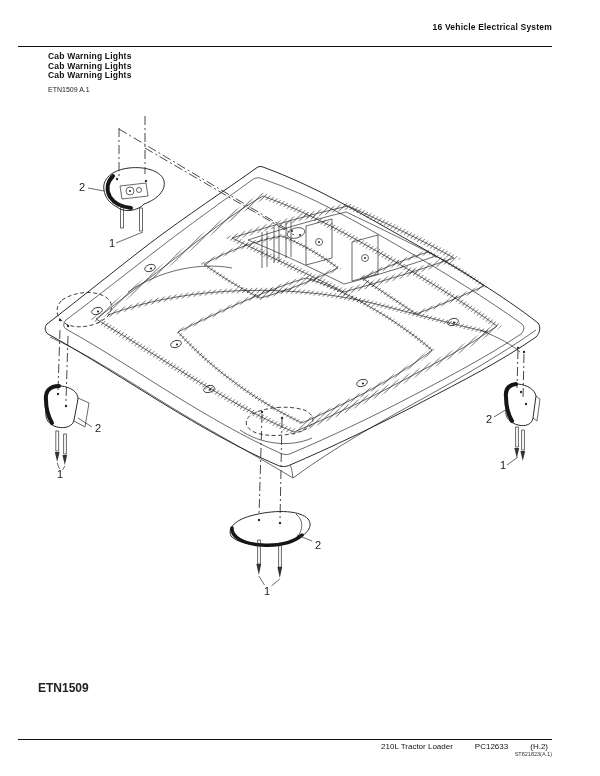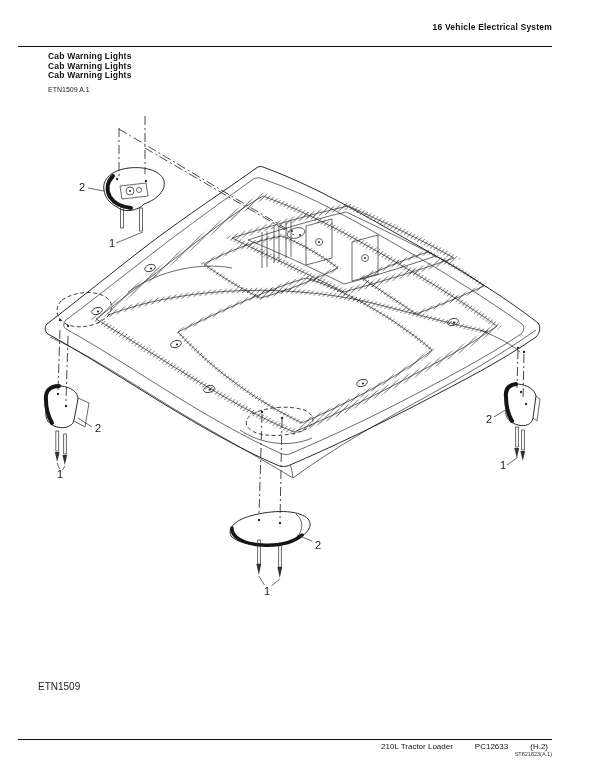--- a/index.html
+++ b/index.html
@@ -6,21 +6,21 @@
   #page{
     position:relative;width:600px;height:776px;background:#ffffff;
     font-family:"Liberation Sans",sans-serif;color:#111;overflow:hidden;
     margin:0 auto;
   }
   .abs{position:absolute;}
   .hdr{font-size:8.5px;font-weight:bold;line-height:10.5px;text-align:right;letter-spacing:.2px;}
   .rule{border-top:1.6px solid #111;height:0;}
   .titleln{font-size:8.5px;font-weight:bold;line-height:9.6px;letter-spacing:.2px;}
   .rev{font-size:7px;color:#222;}
-  .figlabel{font-size:10px;color:#222;}
+  .figlabel{font-size:12px;color:#222;font-weight:bold;}
   .ftr-left{font-size:10px;font-weight:normal;margin-top:44px;}
   .ftr-right{font-size:8px;text-align:right;white-space:nowrap;}
   .ftr-right span{margin-left:10px;padding-left:12px;}
   .stamp{font-size:5.5px;color:#333;text-align:right;}
   svg text{font-family:"Liberation Sans",sans-serif;}
   .co{font-size:11px;fill:#1a1a1a;}
   .ln{stroke:#2a2a2a;fill:none;stroke-width:1;}
   .thin{stroke:#2a2a2a;fill:none;stroke-width:0.7;}
   .cl{stroke:#333;fill:none;stroke-width:0.9;stroke-dasharray:9 3 2 3;}
   .dash{stroke:#2a2a2a;fill:none;stroke-width:0.9;stroke-dasharray:4 2.5;}

